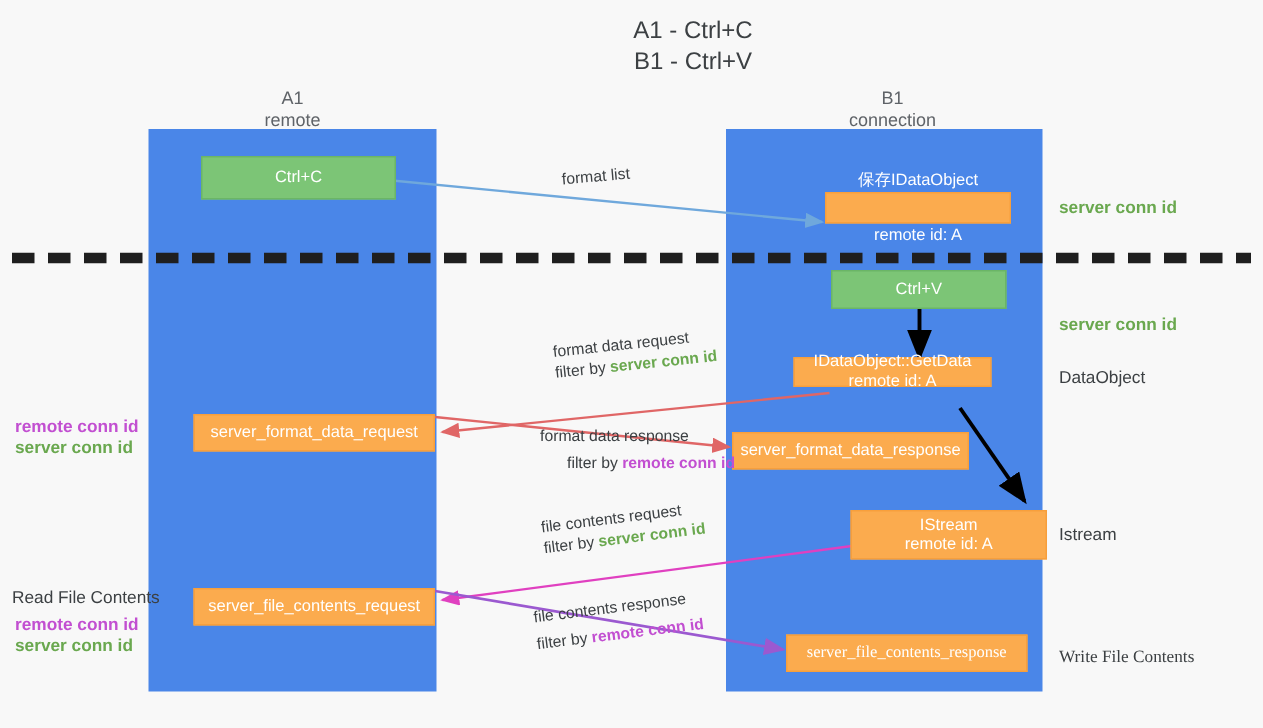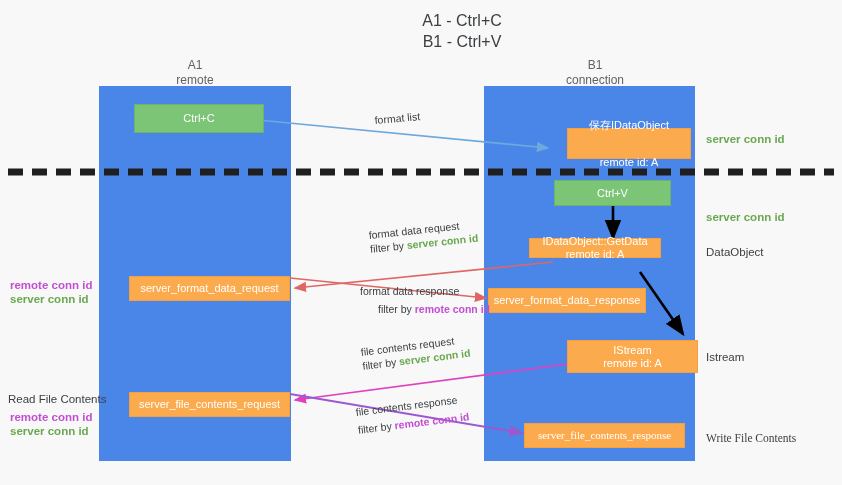--- a/index.html
+++ b/index.html
@@ -98,21 +98,21 @@
 
     <line x1="568" y1="364" x2="295" y2="400" stroke="#e040c0" stroke-width="1.6" marker-end="url(#ah-magenta)"></line>
 
     <line x1="290" y1="394" x2="522" y2="433" stroke="#9b59d0" stroke-width="1.8" marker-end="url(#ah-purple)"></line>
   </svg>
 
   <div class="abs node green" style="left:134px;top:104px;width:130px;height:29px;justify-content:center;">
     <div>Ctrl+C</div>
   </div>
 
-  <div class="abs node orange" style="left:567px;top:128px;width:124px;height:31px;gap:24px;">
+  <div class="abs node orange" style="left:550px;top:128px;width:124px;height:21px;gap:24px;">
     <div>保存IDataObject</div>
     <div>remote id: A</div>
   </div>
 
   <div class="abs node green" style="left:554px;top:180px;width:117px;height:26px;">
     <div>Ctrl+V</div>
   </div>
 
   <div class="abs node orange" style="left:529px;top:238px;width:132px;height:20px;">
     <div>IDataObject::GetData</div>

